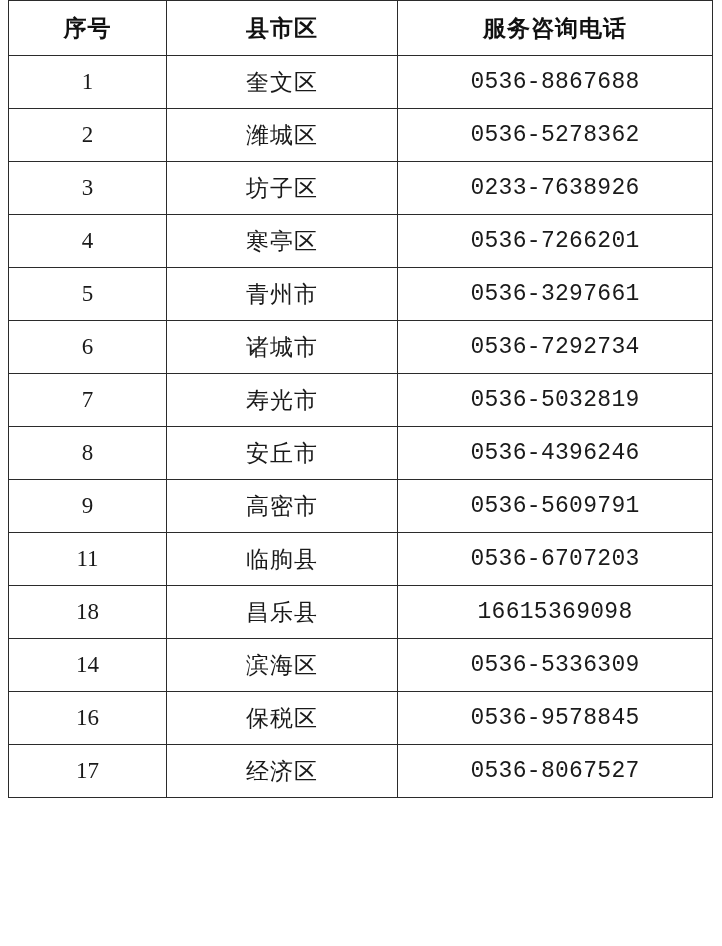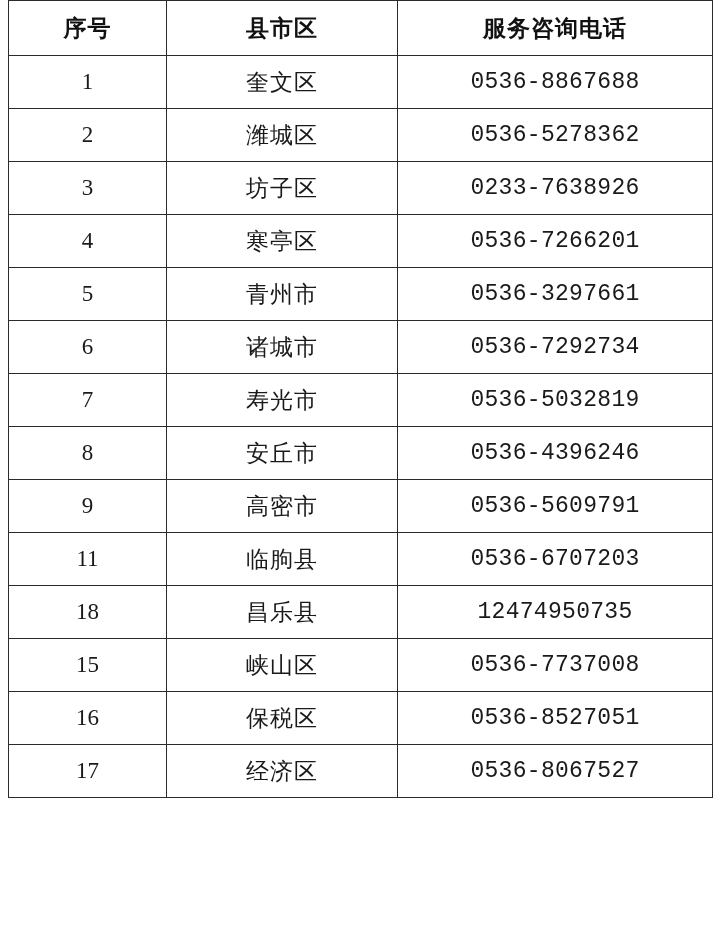--- a/index.html
+++ b/index.html
@@ -129,31 +129,31 @@
           <td class="col-phone">0536-5609791</td>
         </tr>
         <tr>
           <td class="col-index">11</td>
           <td class="col-area">临朐县</td>
           <td class="col-phone">0536-6707203</td>
         </tr>
         <tr>
           <td class="col-index">18</td>
           <td class="col-area">昌乐县</td>
-          <td class="col-phone">12474950735</td>
+          <td class="col-phone">16615369098</td>
         </tr>
         <tr>
-          <td class="col-index">15</td>
-          <td class="col-area">峡山区</td>
-          <td class="col-phone">0536-7737008</td>
+          <td class="col-index">14</td>
+          <td class="col-area">滨海区</td>
+          <td class="col-phone">0536-5336309</td>
         </tr>
         <tr>
           <td class="col-index">16</td>
           <td class="col-area">保税区</td>
-          <td class="col-phone">0536-8527051</td>
+          <td class="col-phone">0536-9578845</td>
         </tr>
         <tr>
           <td class="col-index">17</td>
           <td class="col-area">经济区</td>
           <td class="col-phone">0536-8067527</td>
         </tr>
       </tbody>
   </table>
 </div>
 

